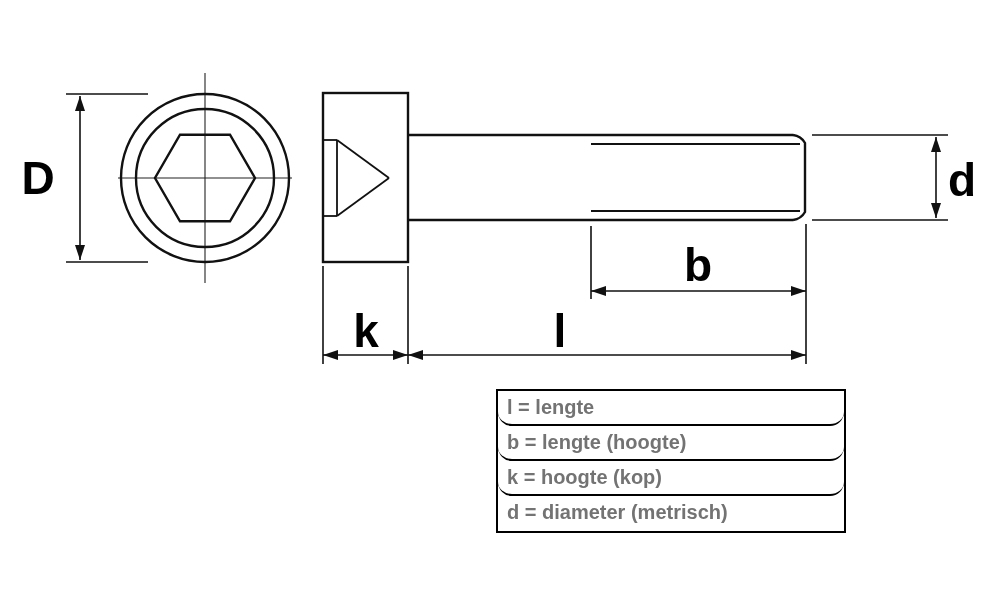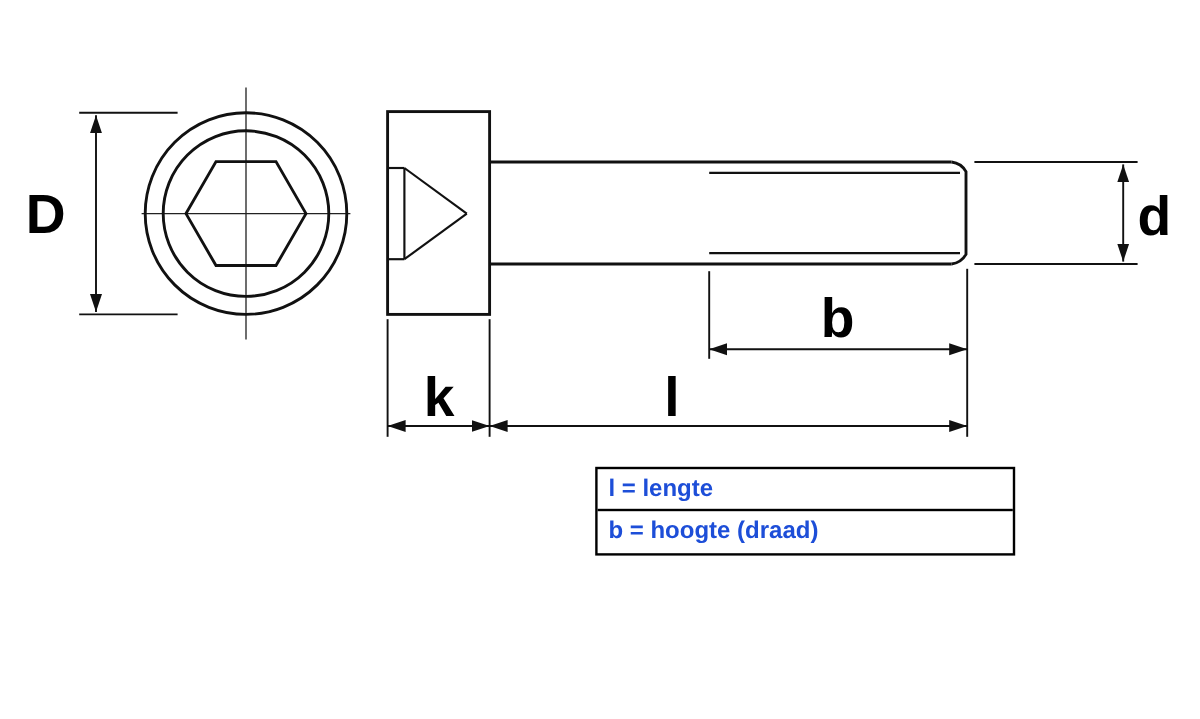--- a/index.html
+++ b/index.html
@@ -40,23 +40,24 @@
     background: #ffffff;
     box-sizing: border-box;
   }
   .legend-row {
     height: 35px;
     line-height: 33px;
     border-bottom: 2px solid #000000;
     padding-left: 9px;
     font-size: 20px;
     font-weight: bold;
-    color: #1d4ed8;
+    color: #737373;
     box-sizing: border-box;
     white-space: nowrap;
+    border-radius: 14px;
   }
   .legend-row:last-child { border-bottom: none; }
 </style>
 </head>
 <body>
 
 <div id="stage">
 
   <svg id="drawing" width="1000" height="599" viewBox="0 0 1000 599">
     <defs>
@@ -116,16 +117,18 @@
 
     <g>
       <line class="dim" x1="806" y1="224" x2="806" y2="364"></line>
       <line class="dim" x1="408" y1="355" x2="806" y2="355" marker-start="url(#arr)" marker-end="url(#arr)"></line>
       <text class="dimtext" x="560" y="347" text-anchor="middle">l</text>
     </g>
   </svg>
 
   <div id="legend">
     <div class="legend-row">l = lengte</div>
-    <div class="legend-row">b = hoogte (draad)</div>
+    <div class="legend-row">b = lengte (hoogte)</div>
+    <div class="legend-row">k = hoogte (kop)</div>
+    <div class="legend-row">d = diameter (metrisch)</div>
   </div>
 
 </div>
 
 </body></html>

